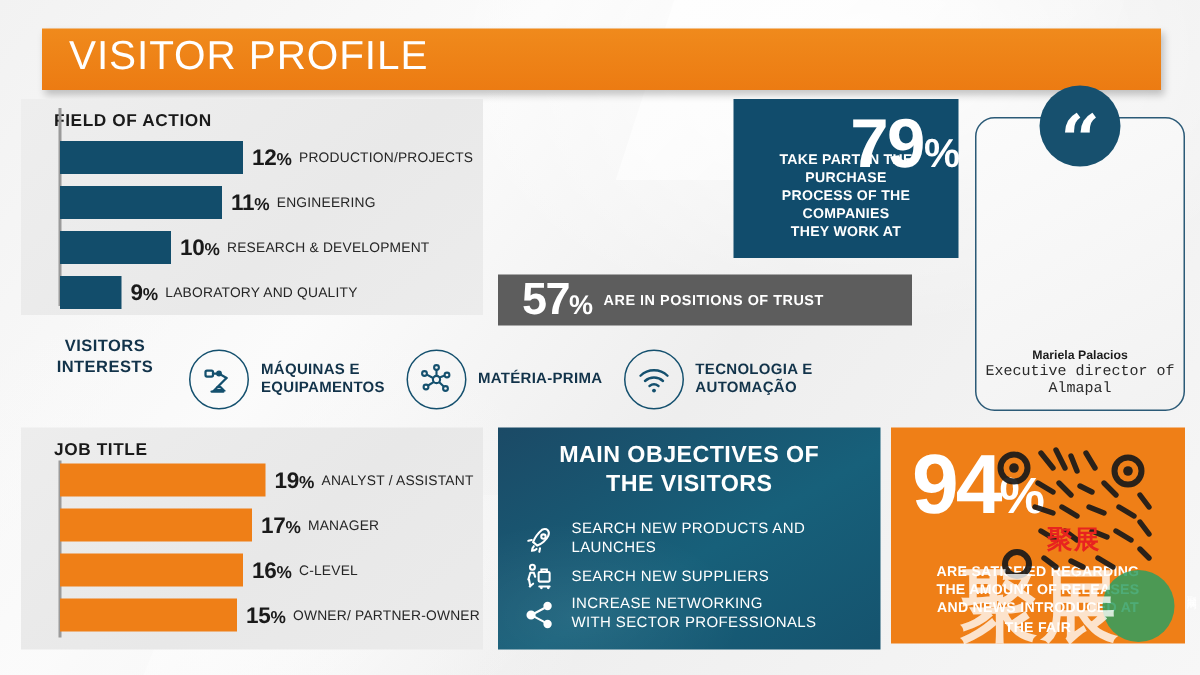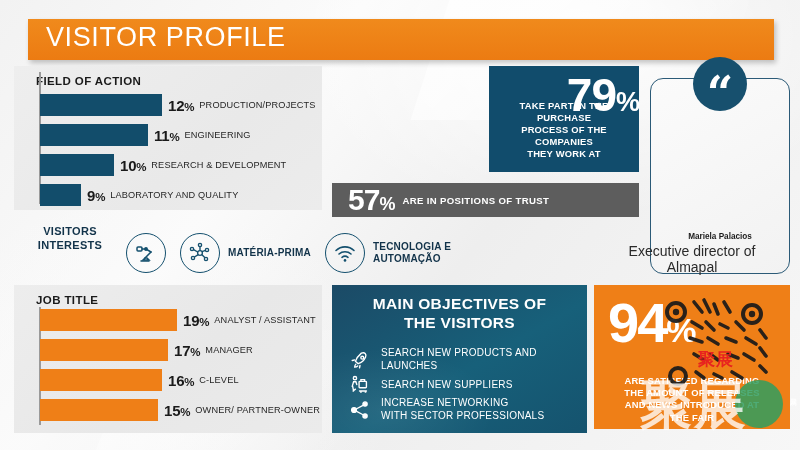--- a/index.html
+++ b/index.html
@@ -87,21 +87,21 @@
   #stat-79 .stat-num { text-align: right; padding-left: 14px; }
   .stat-sub {
     position: absolute; left: 0; right: 0; bottom: 12px;
     color: #fff; font-size: 9.4px; font-weight: bold; line-height: 1.28;
     letter-spacing: .2px;
   }
   #stat-82 .stat-sub { text-align: left; padding-left: 18px; }
   #stat-79 .stat-sub { text-align: center; padding: 0 6px; }
 
   #stat-57 {
-    left: 332px; top: 183px; width: 307px; height: 34px;
+    left: 332px; top: 183px; width: 276px; height: 34px;
     background: #5d5d5d; display: flex; align-items: center;
   }
   #stat-57 .num57 {
     color:#fff; font-size: 30px; font-weight: bold; line-height: 1;
     margin-left: 16px; letter-spacing: -1px;
   }
   #stat-57 .num57 .sym { font-size: 18px; }
   #stat-57 .txt57 {
     color:#fff; font-size: 9.6px; font-weight: bold; margin-left: 8px;
     letter-spacing: .35px;
@@ -124,22 +124,22 @@
   }
   #quote-text {
     position: absolute; left: 656px; top: 118px; width: 128px;
     text-align: center; font-size: 10.4px; color: #1e1e1e; line-height: 1.45;
   }
   #quote-author {
     position: absolute; left: 656px; top: 232px; width: 128px;
     text-align: center; font-size: 8.2px; font-weight: bold; color: #1b1b1b;
   }
   #quote-role {
-    position: absolute; left: 628px; top: 243px; width: 128px;
-    text-align: center; font-size: 14px; color: #2a2a2a;
+    position: absolute; left: 656px; top: 243px; width: 128px;
+    text-align: center; font-size: 10px; color: #2a2a2a; font-family: Liberation Mono, monospace;
   }
 
   
   #interests {
     position: absolute; left: 14px; top: 225px; width: 620px; height: 56px;
     display: flex; 
   }
   #interests-label {
     width: 112px; text-align: center; font-size: 11px; font-weight: bold;
     color: #12334a; line-height: 1.25; letter-spacing: .3px;
@@ -319,20 +319,22 @@
       <div class="interest-icon">
         <svg width="24" height="24" viewBox="0 0 24 24" fill="none" stroke="#14506e" stroke-width="1.5" stroke-linecap="round">
           <rect x="3" y="6" width="5" height="4" rx="1"></rect>
           <path d="M8 8h4l5 3"></path>
           <circle cx="12" cy="8" r="1.2" fill="#14506e"></circle>
           <path d="M17 11l-6 6"></path>
           <path d="M11 17l-2 2h6l-2-2z"></path>
           <path d="M7 20h8"></path>
         </svg>
       </div>
+      <div class="interest-text">MÁQUINAS E
+EQUIPAMENTOS</div>
     </div>
 
     <div class="interest-item">
       <div class="interest-icon">
         <svg width="24" height="24" viewBox="0 0 24 24" fill="none" stroke="#14506e" stroke-width="1.4">
           <circle cx="12" cy="12" r="2.4"></circle>
           <circle cx="12" cy="4" r="1.6"></circle>
           <circle cx="19" cy="9" r="1.6"></circle>
           <circle cx="18" cy="18" r="1.6"></circle>
           <circle cx="5" cy="17" r="1.6"></circle>

